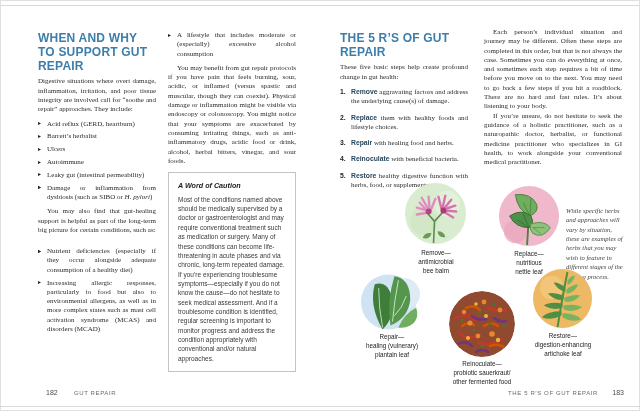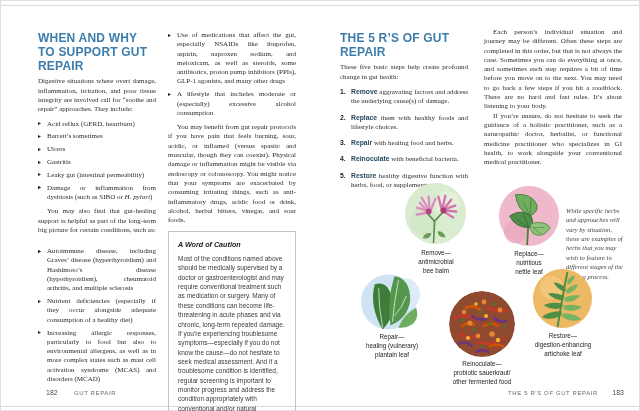--- a/index.html
+++ b/index.html
@@ -42,39 +42,37 @@
 
 <div class="frame"></div>
 <div class="edge top"></div>
 <div class="edge bottom"></div>
 
 <div class="col" style="left:38px;top:31px;width:118px;">
   <h2 class="sect">WHEN AND WHY TO SUPPORT GUT REPAIR</h2>
   <p>Digestive situations where overt damage, inflammation, irritation, and poor tissue integrity are involved call for “soothe and repair” approaches. They include:</p>
   <ul class="bul">
     <li><span class="mk">▸</span><span>Acid reflux (GERD, heartburn)</span></li>
-    <li><span class="mk">▸</span><span>Barrett’s sometimes</span></li>
+    <li><span class="mk">▸</span><span>Barrett’s herbalist</span></li>
     <li><span class="mk">▸</span><span>Ulcers</span></li>
-    <li><span class="mk">▸</span><span>Gastritis</span></li>
+    <li><span class="mk">▸</span><span>Autoimmune</span></li>
     <li><span class="mk">▸</span><span>Leaky gut (intestinal permeability)</span></li>
     <li><span class="mk">▸</span></li>
     <li><span class="mk">▸</span><span>Damage or inflammation from dysbiosis (such as SIBO or </span><i class="lat">H. pylori</i><span>)</span></li>
   </ul>
   <p class="indent" style="margin-bottom:12px;">You may also find that gut-healing support is helpful as part of the long-term big picture for certain conditions, such as:</p>
   <ul class="bul">
     <li><span class="mk">▸</span></li>
-    <li><span class="mk">▸</span><span>Autoimmune disease, including Graves’ disease (hyperthyroidism) and Hashimoto’s disease (hypothyroidism), rheumatoid arthritis, and multiple sclerosis</span></li>
     <li><span class="mk">▸</span><span>Nutrient deficiencies (especially if they occur alongside adequate consumption of a healthy diet)</span></li>
     <li><span class="mk">▸</span><span>Increasing allergic responses, particularly to food but also to environmental allergens, as well as in more complex states such as mast cell activation syndrome (MCAS) and disorders (MCAD)</span></li>
   </ul>
 </div>
 
 <div class="col" style="left:168px;top:31px;width:128px;">
   <ul class="bul">
-    <li><span class="mk">▸</span><span>Use of medications that affect the gut, especially NSAIDs like ibuprofen, aspirin, naproxen sodium, and meloxicam, as well as steroids, some antibiotics, proton pump inhibitors (PPIs), GLP-1 agonists, and many other drugs</span></li>
     <li><span class="mk">▸</span><span>A lifestyle that includes moderate or (especially) excessive alcohol consumption</span></li>
   </ul>
   <p class="indent">You may benefit from gut repair protocols if you have pain that feels burning, sour, acidic, or inflamed (versus spastic and muscular, though they can coexist). Physical damage or inflammation might be visible via endoscopy or colonoscopy. You might notice that your symptoms are exacerbated by consuming irritating things, such as anti-inflammatory drugs, acidic food or drink, alcohol, herbal bitters, vinegar, and sour foods.</p>
   <div class="caution">
     <h3>A Word of Caution</h3>
     <p>Most of the conditions named above should be medically supervised by a doctor or gastroenterologist and may require conventional treatment such as medication or surgery. Many of these conditions can become life-threatening in acute phases and via chronic, long-term repeated damage. If you’re experiencing troublesome symptoms—especially if you do not know the cause—do not hesitate to seek medical assessment. And if a troublesome condition is identified, regular screening is important to monitor progress and address the condition appropriately with conventional and/or natural approaches.</p>
   </div>
 </div>
 
 <div class="col" style="left:340px;top:31px;width:128px;">

